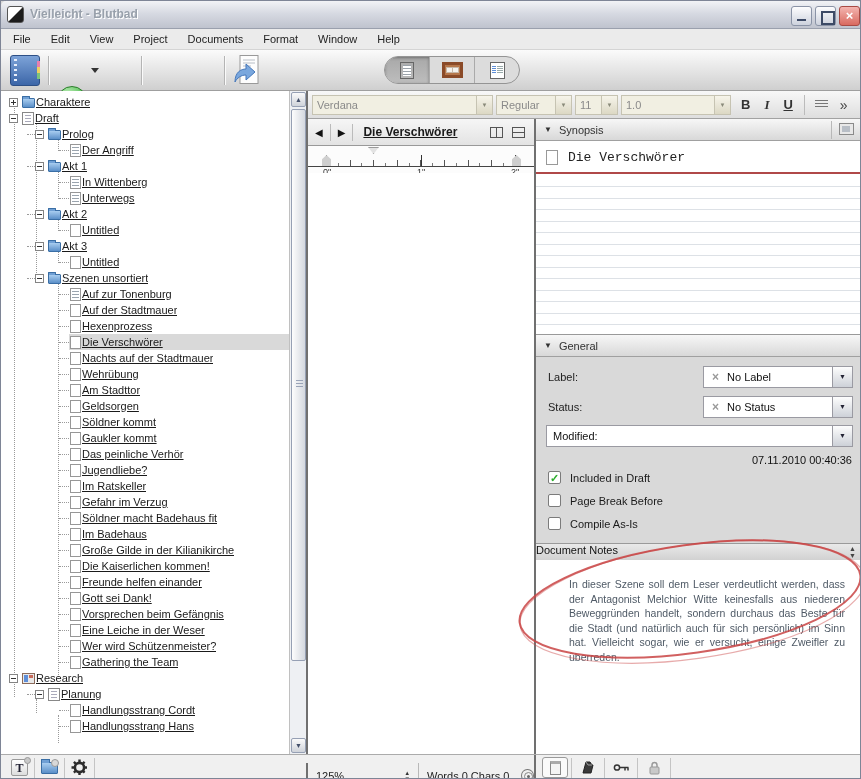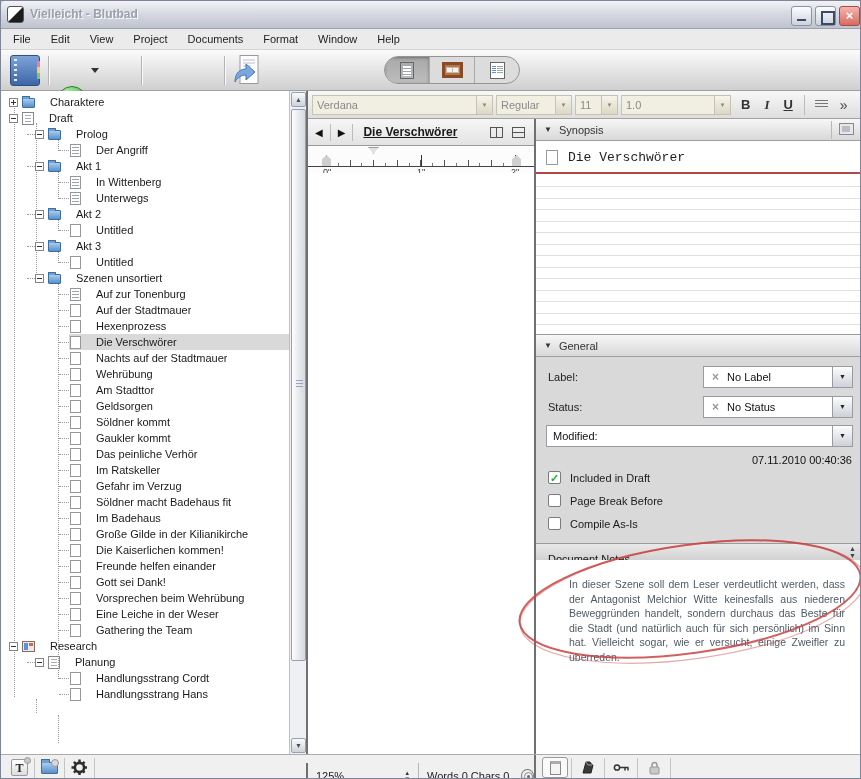--- a/index.html
+++ b/index.html
@@ -95,21 +95,21 @@
   .b-row{position:relative;display:flex;align-items:center;height:16px;white-space:nowrap;}
   .spacer{flex:none;display:inline-block;}
   .lvl0 .spacer{width:8px;} .lvl1 .spacer{width:26px;} .lvl2 .spacer{width:58px;}
   .dots{flex:none;height:0;border-top:1px dotted #9a9a9a;align-self:center;}
   .lvl1 .dots{width:8px;} .lvl2 .dots{width:10px;}
   .twisty{flex:none;width:9px;height:9px;background:#fff;border:1px solid #848484;position:relative;margin-right:3px;}
   .twisty::before{content:"";position:absolute;left:1px;top:3px;width:5px;height:1px;background:#333;}
   .twisty.plus::after{content:"";position:absolute;left:3px;top:1px;width:1px;height:5px;background:#333;}
   .hl{display:flex;align-items:center;height:16px;padding:0 4px 0 1px;flex:1;min-width:0;}
   .sel .hl{background:#d9d9d9;}
-  .blabel{margin-left:15px;overflow:hidden;}
+  .blabel{margin-left:1px;overflow:hidden;text-decoration:underline;}
   .bicon{flex:none;position:relative;}
   .bicon.folder{width:13px;height:10px;background:linear-gradient(#a8cdf0,#5b8fc8);border:1px solid #3a6ea5;border-radius:1px;margin-top:2px;}
   .bicon.folder::before{content:"";position:absolute;left:-1px;top:-3px;width:6px;height:2px;background:#6f9fd4;border:1px solid #3a6ea5;border-bottom:none;border-radius:1px 1px 0 0;}
   .bicon.doc-blank,.bicon.doc-text{width:11px;height:13px;background:#fff;border:1px solid #979797;}
   .bicon.doc-text{background-image:repeating-linear-gradient(#fff 0 2px,#9aa4ae 2px 3px);background-clip:content-box;padding:2px 1px;}
   .bicon.draft,.bicon.doc-stack{width:12px;height:13px;background:#fff;border:1px solid #888;
     background-image:repeating-linear-gradient(#fff 0 2px,#aab 2px 3px);background-clip:content-box;padding:2px;}
   .bicon.draft::before,.bicon.doc-stack::before{content:"";position:absolute;left:-3px;top:-2px;width:11px;height:12px;background:#f4f4f4;border:1px solid #999;transform:rotate(-8deg);z-index:-1;}
   .bicon.research{width:13px;height:11px;background:#e9e9e9;border:1px solid #8a6a5a;}
   .bicon.research::before{content:"";position:absolute;left:1px;top:1px;width:4px;height:7px;background:#5f8fd8;}
@@ -201,21 +201,21 @@
   #combo-mod .cval{padding-left:6px;}
   #mod-date{position:absolute;right:10px;top:97px;color:#111;}
   #cbx{position:absolute;left:12px;top:112px;right:8px;}
   .cb-row{display:flex;align-items:center;height:17px;margin-bottom:6px;}
   .cb-box{width:13px;height:13px;background:#fff;border:1px solid #7b7b7b;border-radius:2px;
     text-align:center;line-height:12px;font-size:11px;font-weight:bold;color:#2fae2f;flex:none;}
   .cb-label{margin-left:9px;}
 
   #noteshead{position:absolute;left:0;top:424px;width:100%;height:23px;
     background:linear-gradient(#e9e9e9,#cacaca);border-top:1px solid #9a9a9a;border-bottom:1px solid #9a9a9a;
-    display:flex;align-items:flex-end;padding-left:12px;color:#111;}
+    display:flex;align-items:flex-start;padding-left:0;color:#111;}
   #noteshead .sorter{position:absolute;right:6px;top:1px;display:flex;flex-direction:column;line-height:7px;font-size:7px;color:#444;}
   #notesbody{position:absolute;left:0;top:441px;width:100%;bottom:0;background:#fff;}
   #notestext{position:absolute;left:33px;right:17px;top:17px;font-size:10.5px;line-height:14.6px;
     color:#4f5a66;text-align:justify;}
 
   
   #footer{position:absolute;left:0;top:753px;width:861px;height:26px;background:#f0f0f0;border-top:1px solid #ababab;}
   #f-binder{position:absolute;left:0;top:0;width:305px;height:100%;display:flex;align-items:center;padding-left:6px;}
   .fbtn{width:25px;height:20px;display:flex;align-items:center;justify-content:center;position:relative;}
   .fbsep{width:1px;height:20px;background:#c4c4c4;margin:0 2px;}
@@ -520,20 +520,28 @@
           <span class="hl">
             <span class="bicon doc-blank"></span>
             <span class="blabel">Das peinliche Verhör</span>
           </span>
         </div>
         <div class="b-row lvl2">
           <span class="spacer"></span>
           <span class="dots"></span>
           <span class="hl">
             <span class="bicon doc-blank"></span>
+            <span class="blabel">Jugendliebe?</span>
+          </span>
+        </div>
+        <div class="b-row lvl2">
+          <span class="spacer"></span>
+          <span class="dots"></span>
+          <span class="hl">
+            <span class="bicon doc-blank"></span>
             <span class="blabel">Im Ratskeller</span>
           </span>
         </div>
         <div class="b-row lvl2">
           <span class="spacer"></span>
           <span class="dots"></span>
           <span class="hl">
             <span class="bicon doc-blank"></span>
             <span class="blabel">Gefahr im Verzug</span>
           </span>
@@ -584,29 +592,37 @@
           <span class="hl">
             <span class="bicon doc-blank"></span>
             <span class="blabel">Gott sei Dank!</span>
           </span>
         </div>
         <div class="b-row lvl2">
           <span class="spacer"></span>
           <span class="dots"></span>
           <span class="hl">
             <span class="bicon doc-blank"></span>
-            <span class="blabel">Vorsprechen beim Wehrübung</span>
+            <span class="blabel">Vorsprechen beim Gefängnis</span>
           </span>
         </div>
         <div class="b-row lvl2">
           <span class="spacer"></span>
           <span class="dots"></span>
           <span class="hl">
             <span class="bicon doc-blank"></span>
             <span class="blabel">Eine Leiche in der Weser</span>
+          </span>
+        </div>
+        <div class="b-row lvl2">
+          <span class="spacer"></span>
+          <span class="dots"></span>
+          <span class="hl">
+            <span class="bicon doc-blank"></span>
+            <span class="blabel">Wer wird Schützenmeister?</span>
           </span>
         </div>
         <div class="b-row lvl2">
           <span class="spacer"></span>
           <span class="dots"></span>
           <span class="hl">
             <span class="bicon doc-blank"></span>
             <span class="blabel">Gathering the Team</span>
           </span>
         </div>

